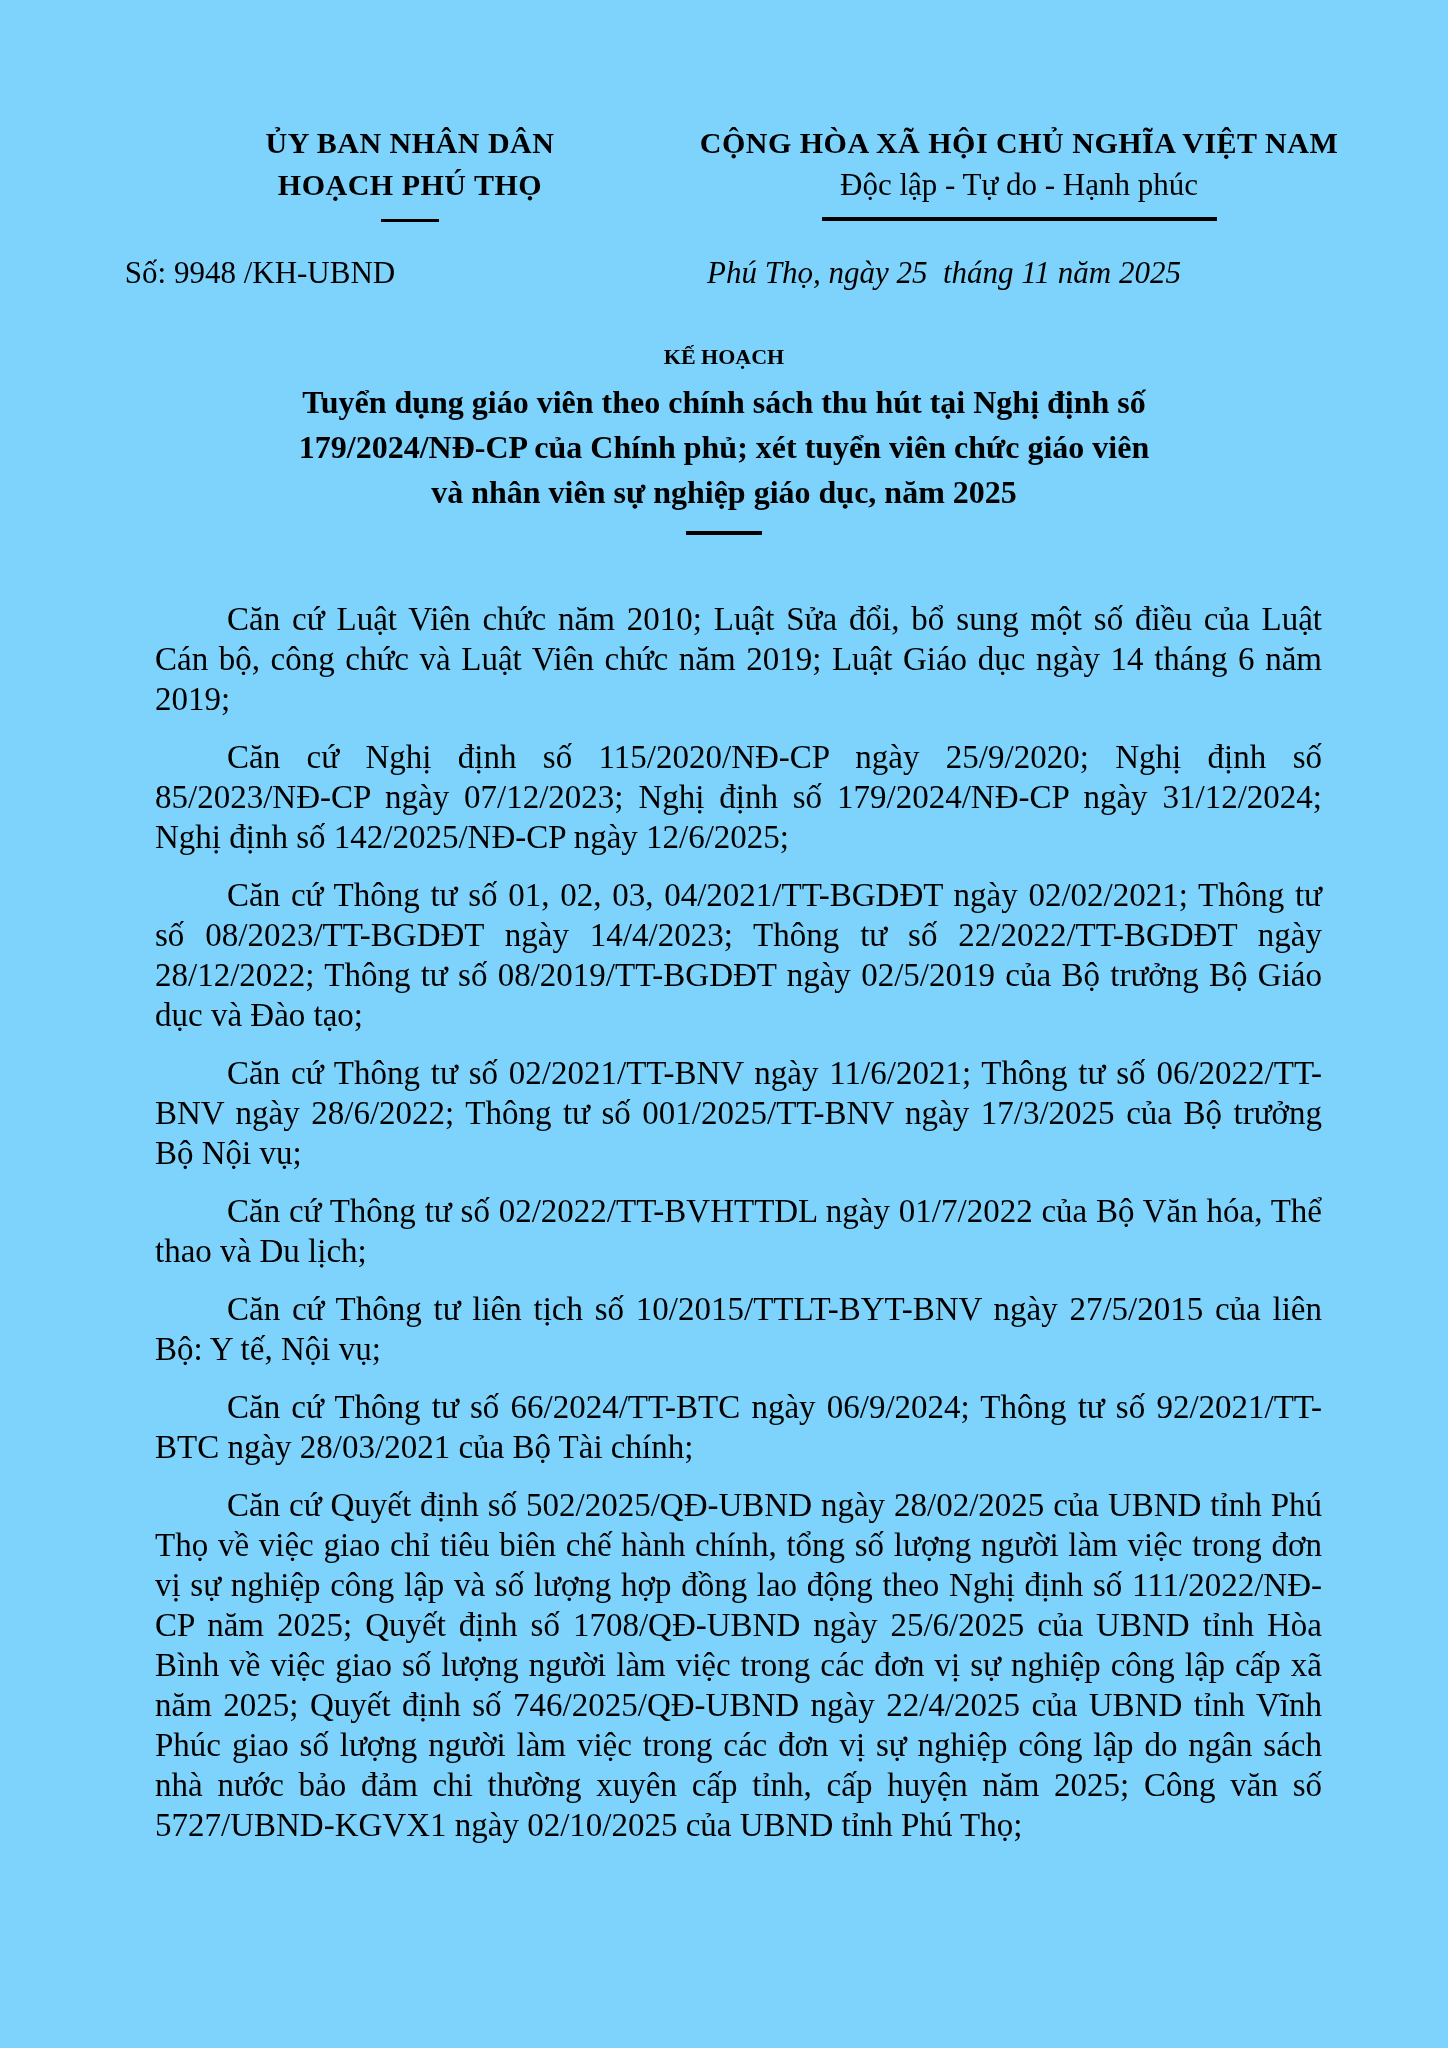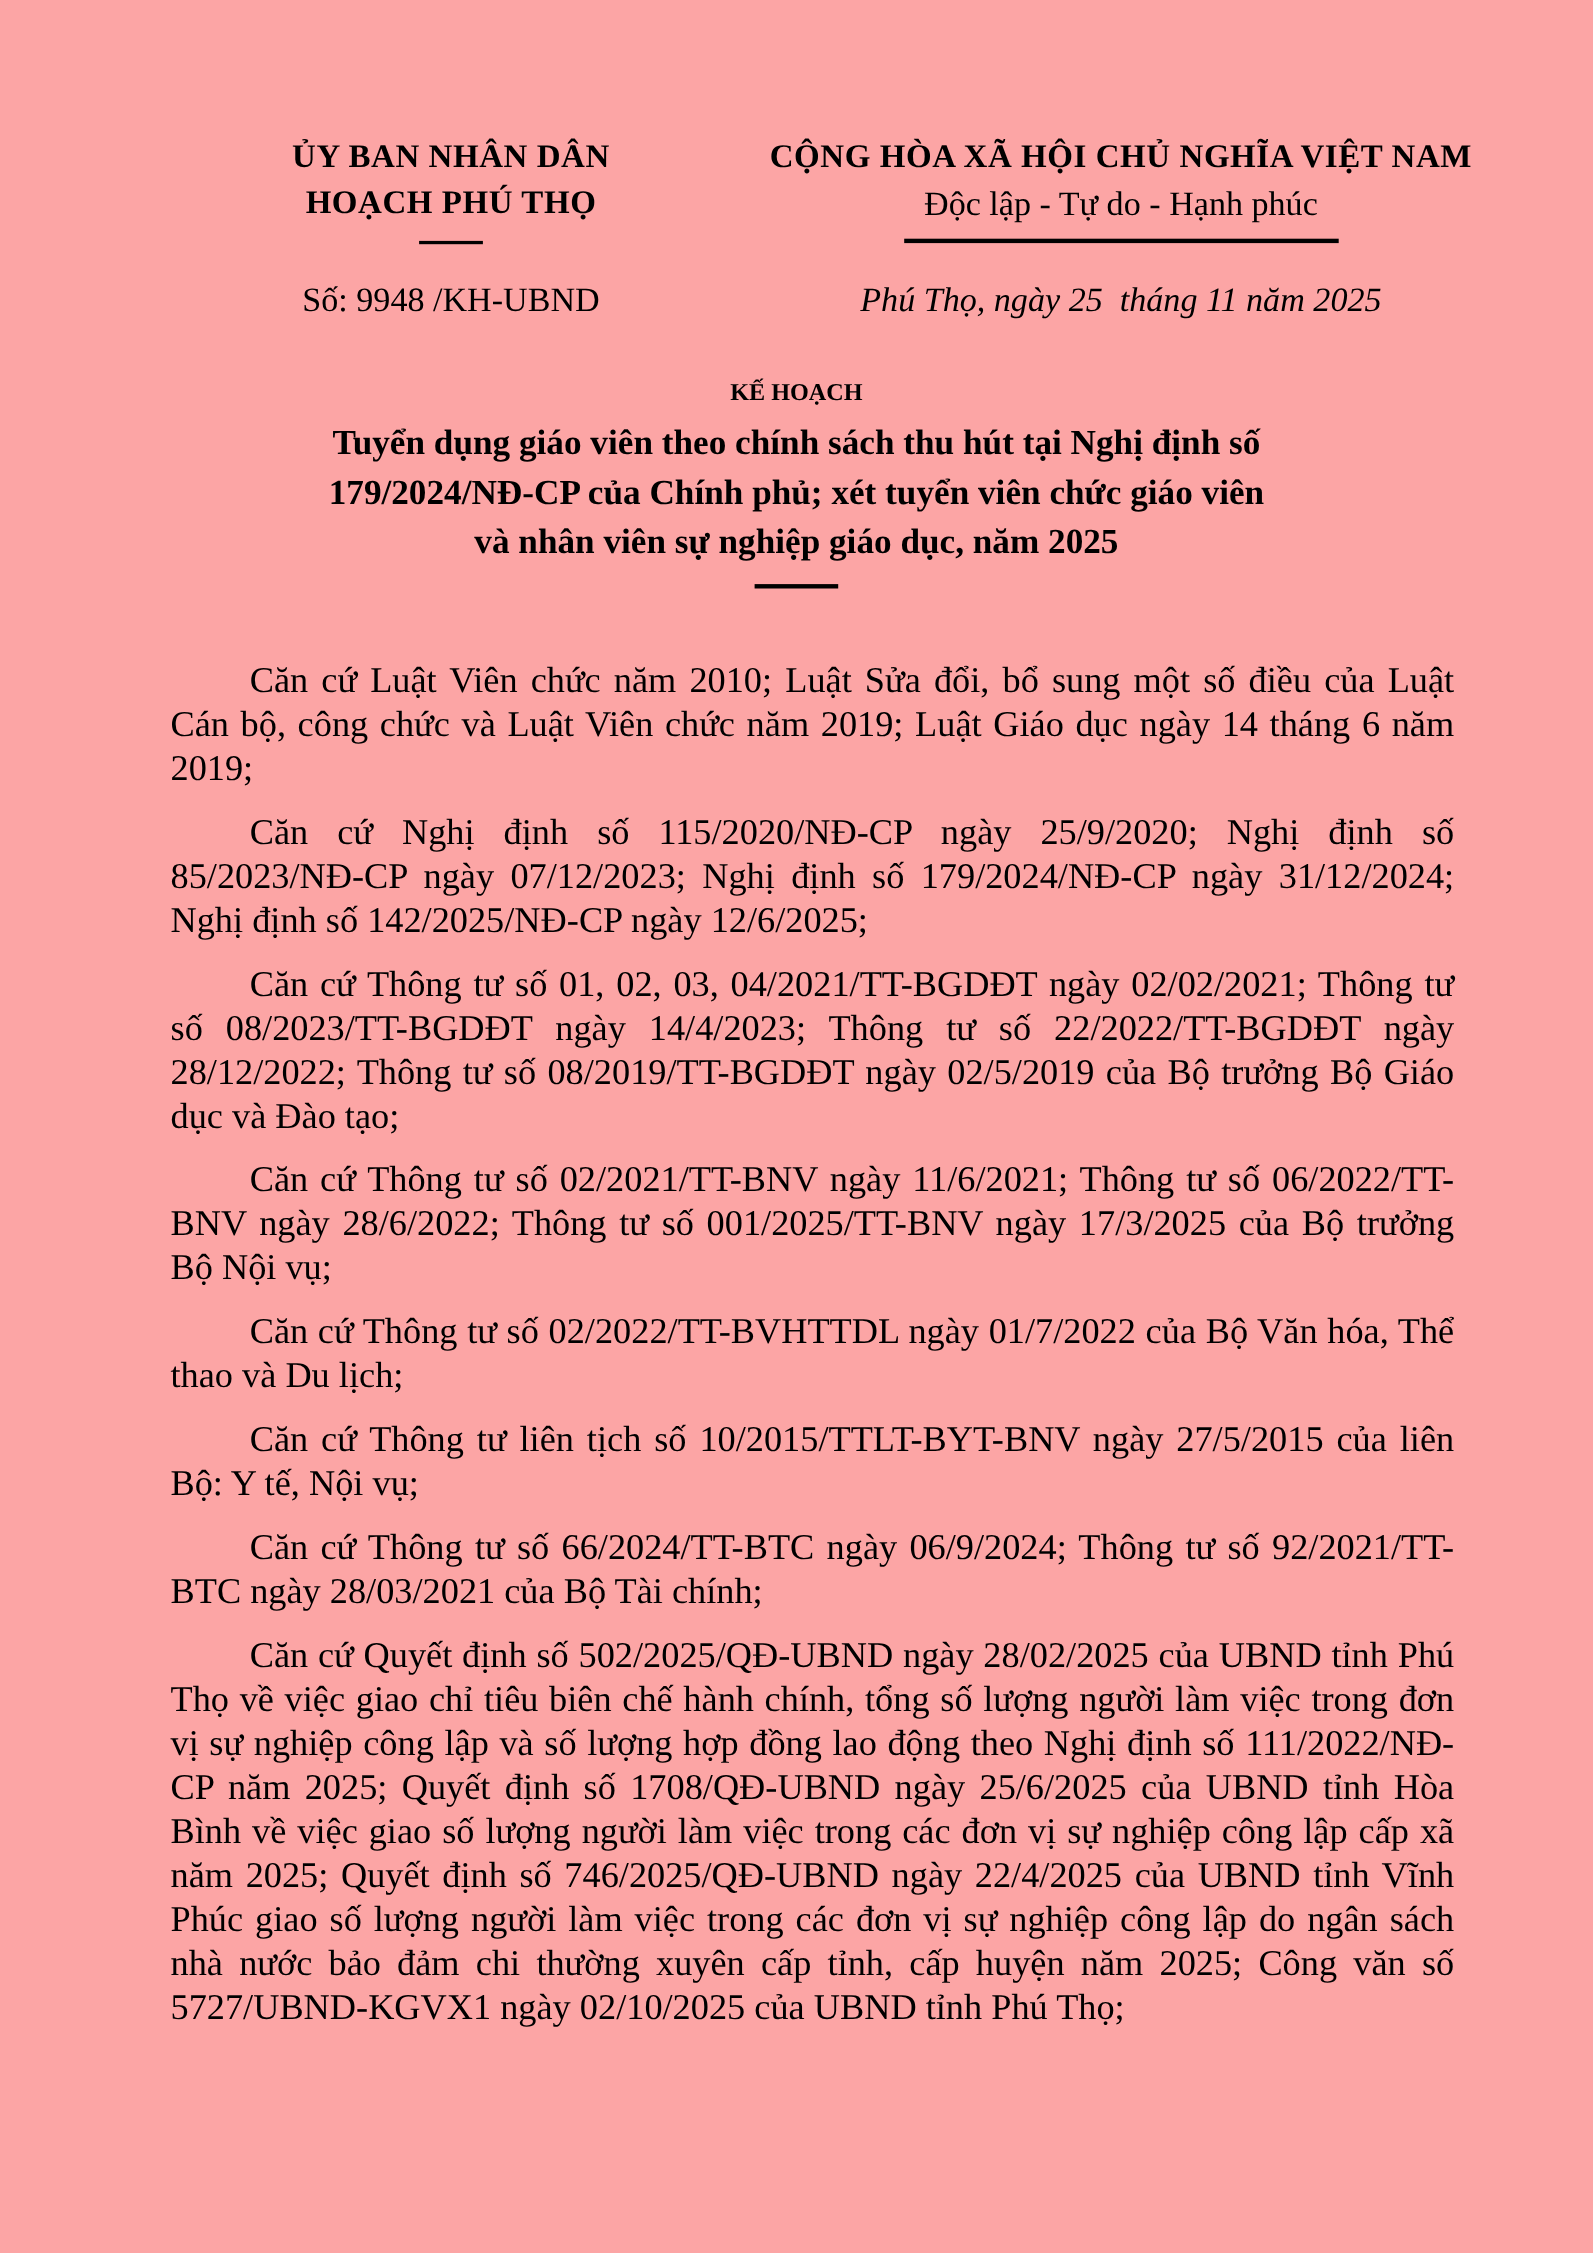--- a/index.html
+++ b/index.html
@@ -7,21 +7,21 @@
   html, body { background:#ffffff; }
   body {
     font-family: "Liberation Serif", "DejaVu Serif", serif;
     color:#000000;
   }
   .page {
     position:relative;
     width:1448px;
     height:2048px;
     margin:0 auto;
-    background:#fca5a5;
+    background:#7dd3fc;
     padding-top:122px;
     overflow:hidden;
   }
   
   .hdr-row {
     display:flex;
     padding-left:150px;
     padding-right:80px;
   }
   .hdr-left  { width:520px; text-align:center; }
@@ -35,21 +35,20 @@
   .motto-line {
     font-weight:normal;
     font-size:31px;
     line-height:42px;
   }
   .rule { border-top:3px solid #000; height:0; }
   .rule-left  { width:58px;  margin:13px auto 0; }
   .rule-right { width:395px; border-top-width:4px; margin:11px auto 0; }
   .num-date-row {
     display:flex;
-    padding-left:150px;
     padding-right:80px;
     margin-top:30px;
   }
   .doc-number {
     font-size:31px;
     line-height:42px;
     white-space:pre-wrap;
   }
   .date-line {
     font-style:italic;

